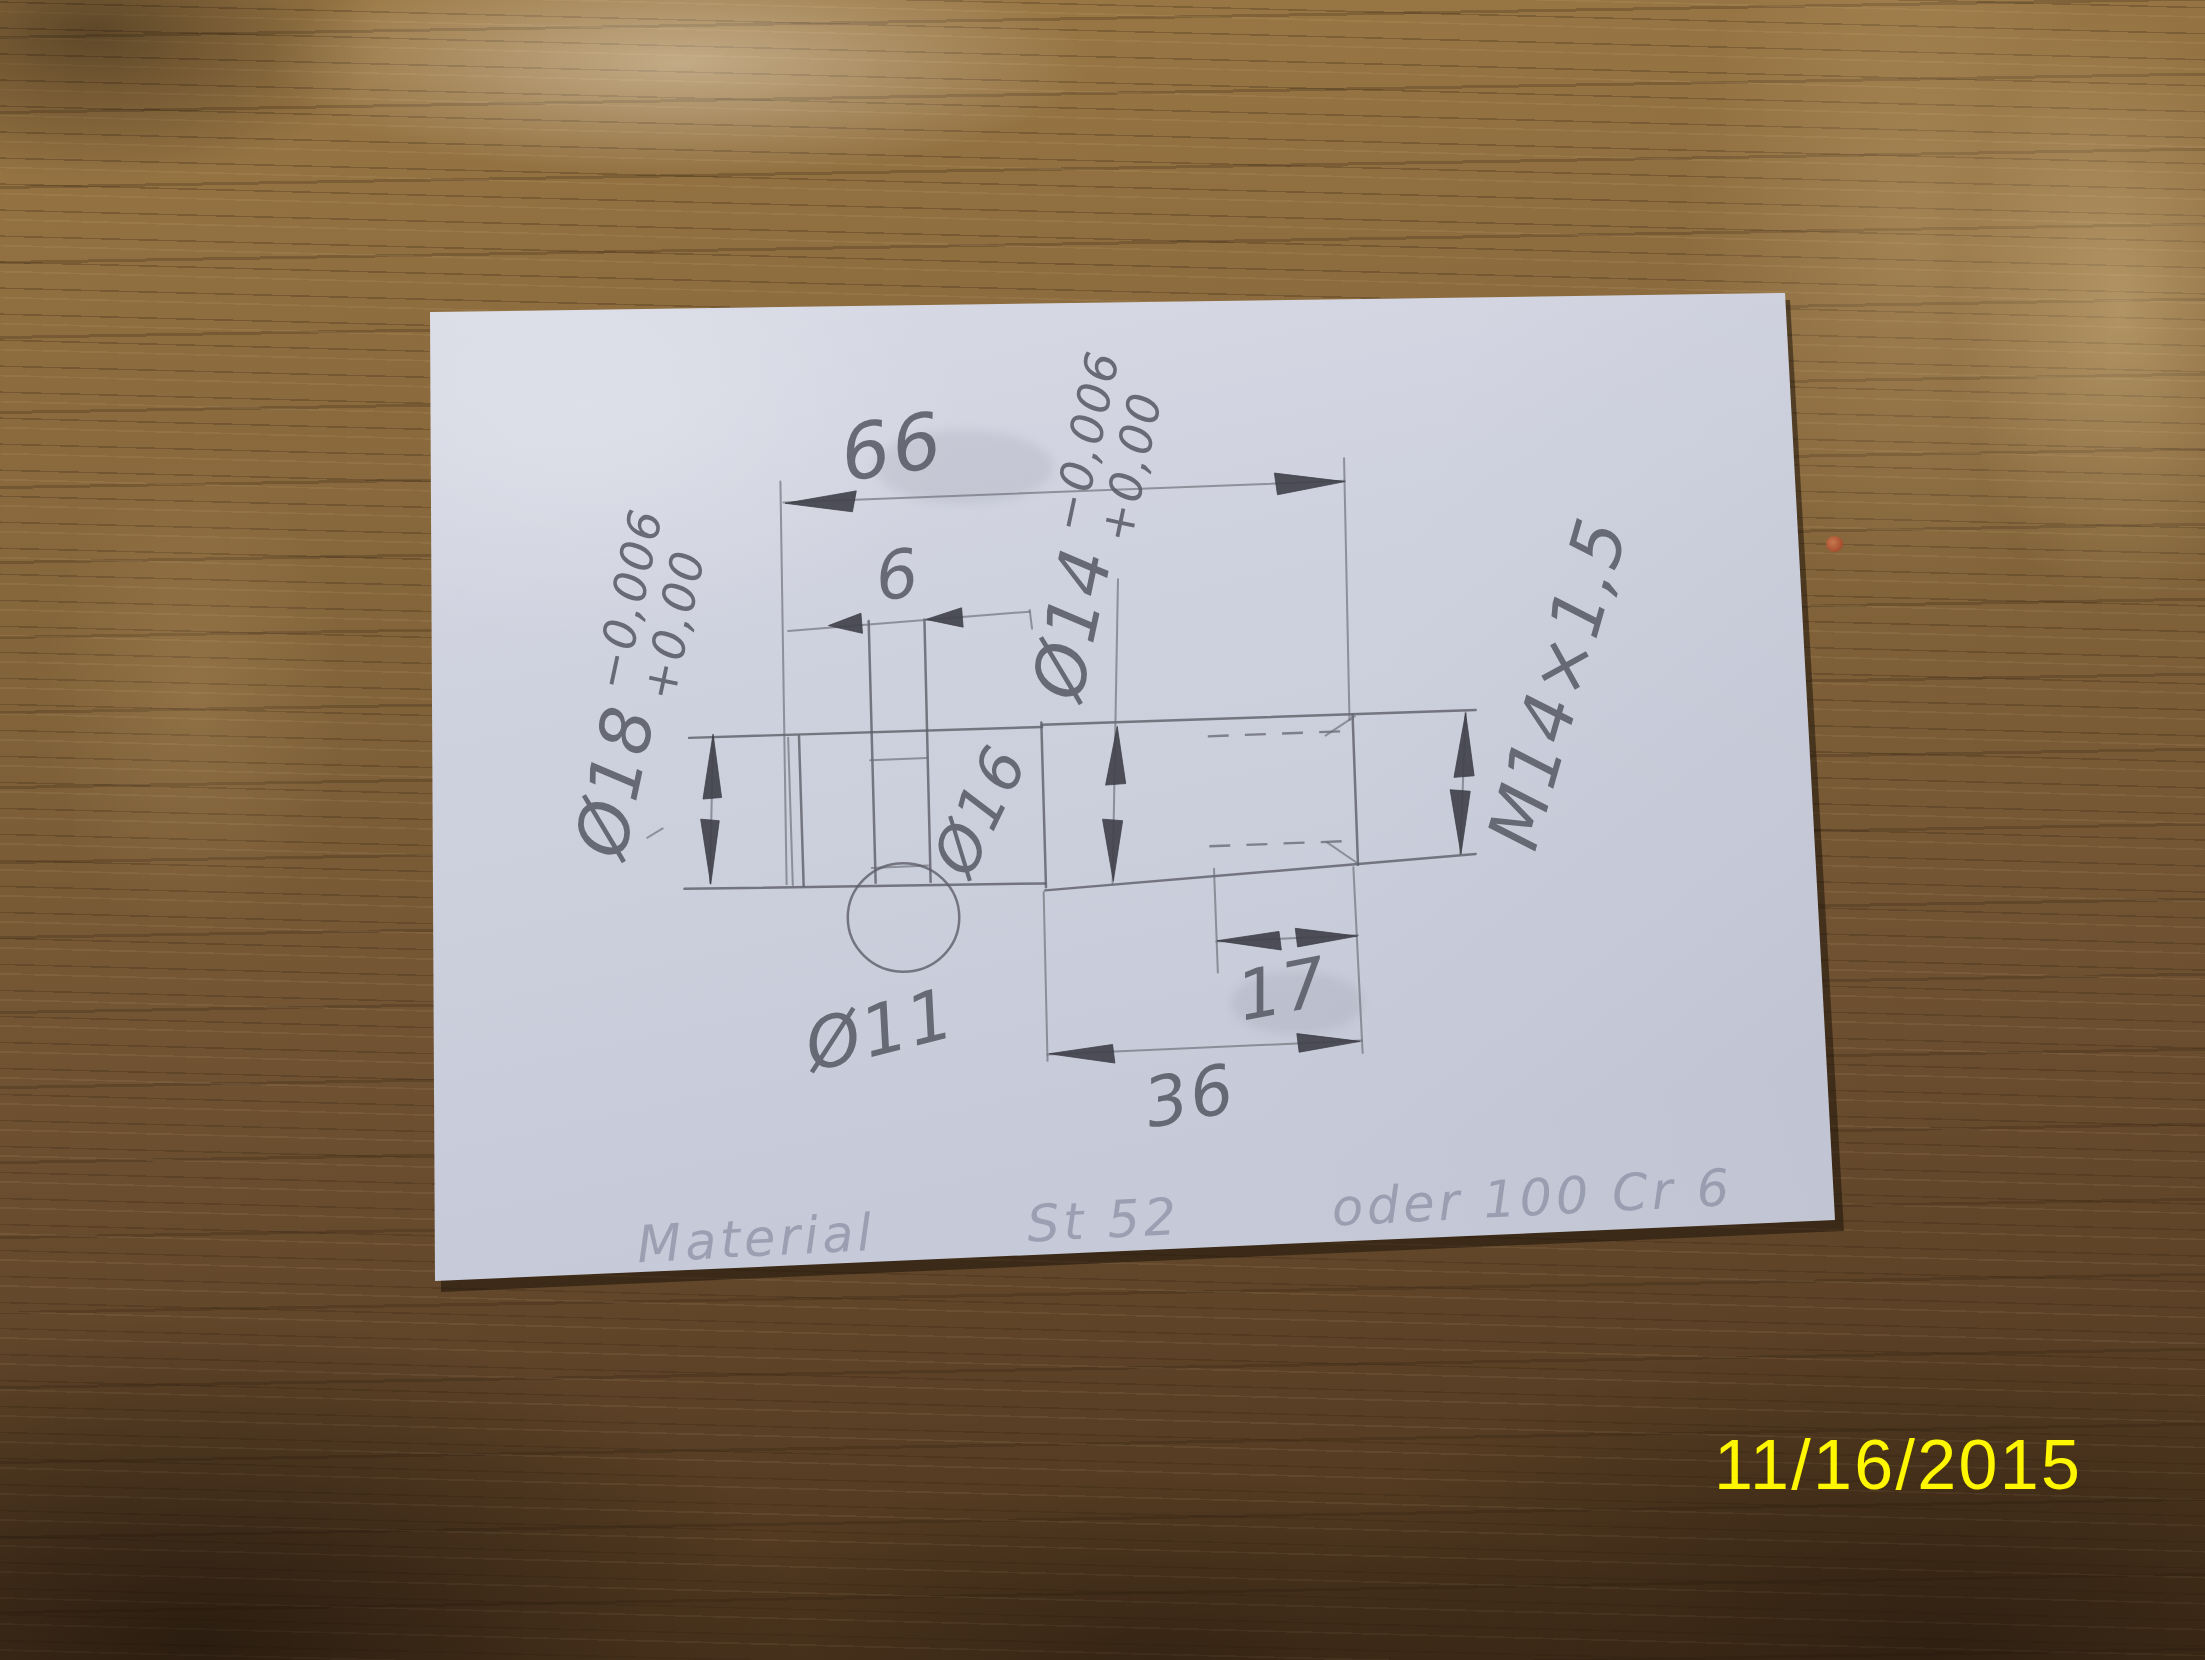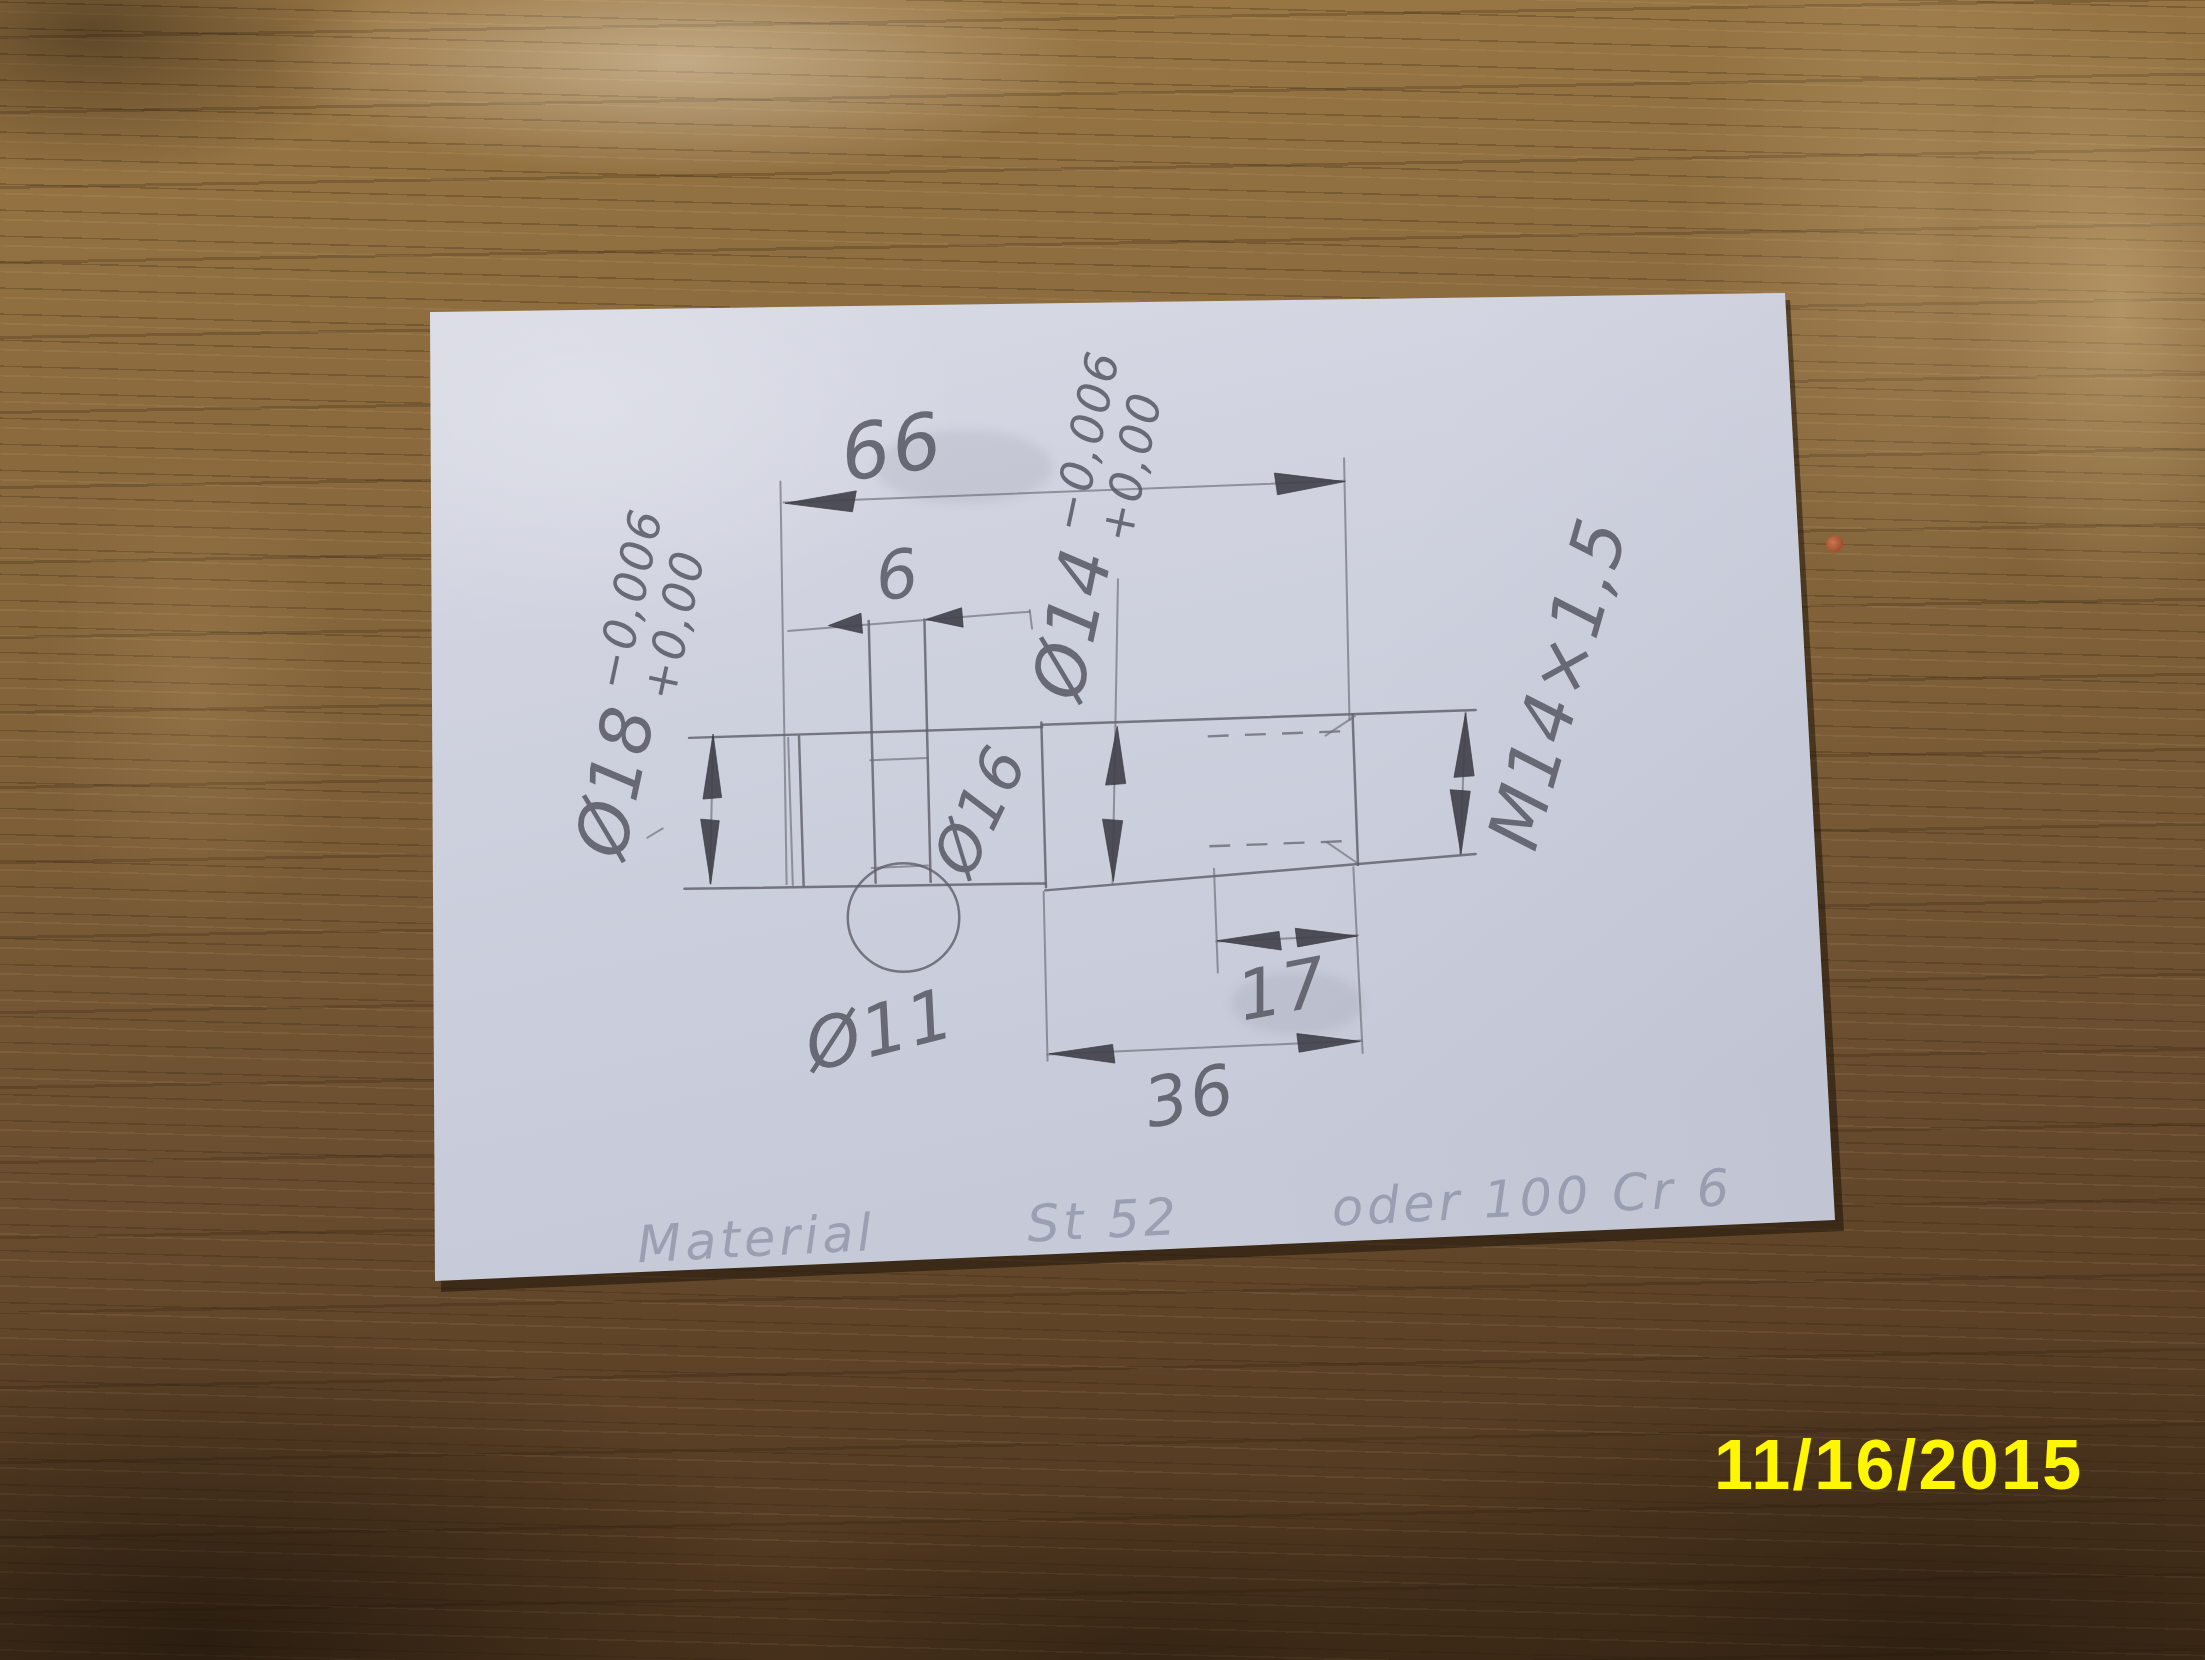--- a/index.html
+++ b/index.html
@@ -49,21 +49,21 @@
   .hand{position:absolute;color:#565863;opacity:.85;font-family:"DejaVu Sans",sans-serif;
         font-style:italic;white-space:nowrap;letter-spacing:2.3px;}
   .tolpair{display:inline-flex;flex-direction:column;margin-left:12.4px;font-size:46px;line-height:1.08;}
   .steeprow{display:flex;align-items:center;}
 
   .material{position:absolute;color:rgba(118,124,146,.55);font-family:"DejaVu Sans",sans-serif;
         font-style:italic;font-size:51px;letter-spacing:3.9px;white-space:nowrap;}
   .material span{margin-right:132px;}
 
   .datestamp{position:absolute;left:1714px;top:1425px;color:#fff700;
-      font-family:"Liberation Sans",sans-serif;font-weight:bold;font-size:70px;
+      font-family:"Liberation Sans",sans-serif;font-weight:normal;font-size:70px;
       letter-spacing:2.3px;text-shadow:0 0 2.3px rgba(90,70,0,.6);}
 </style>
 </head>
 <body>
 
 <div id="stage">
 
   <div class="wood"></div>
   <div class="red-speck"></div>
 

